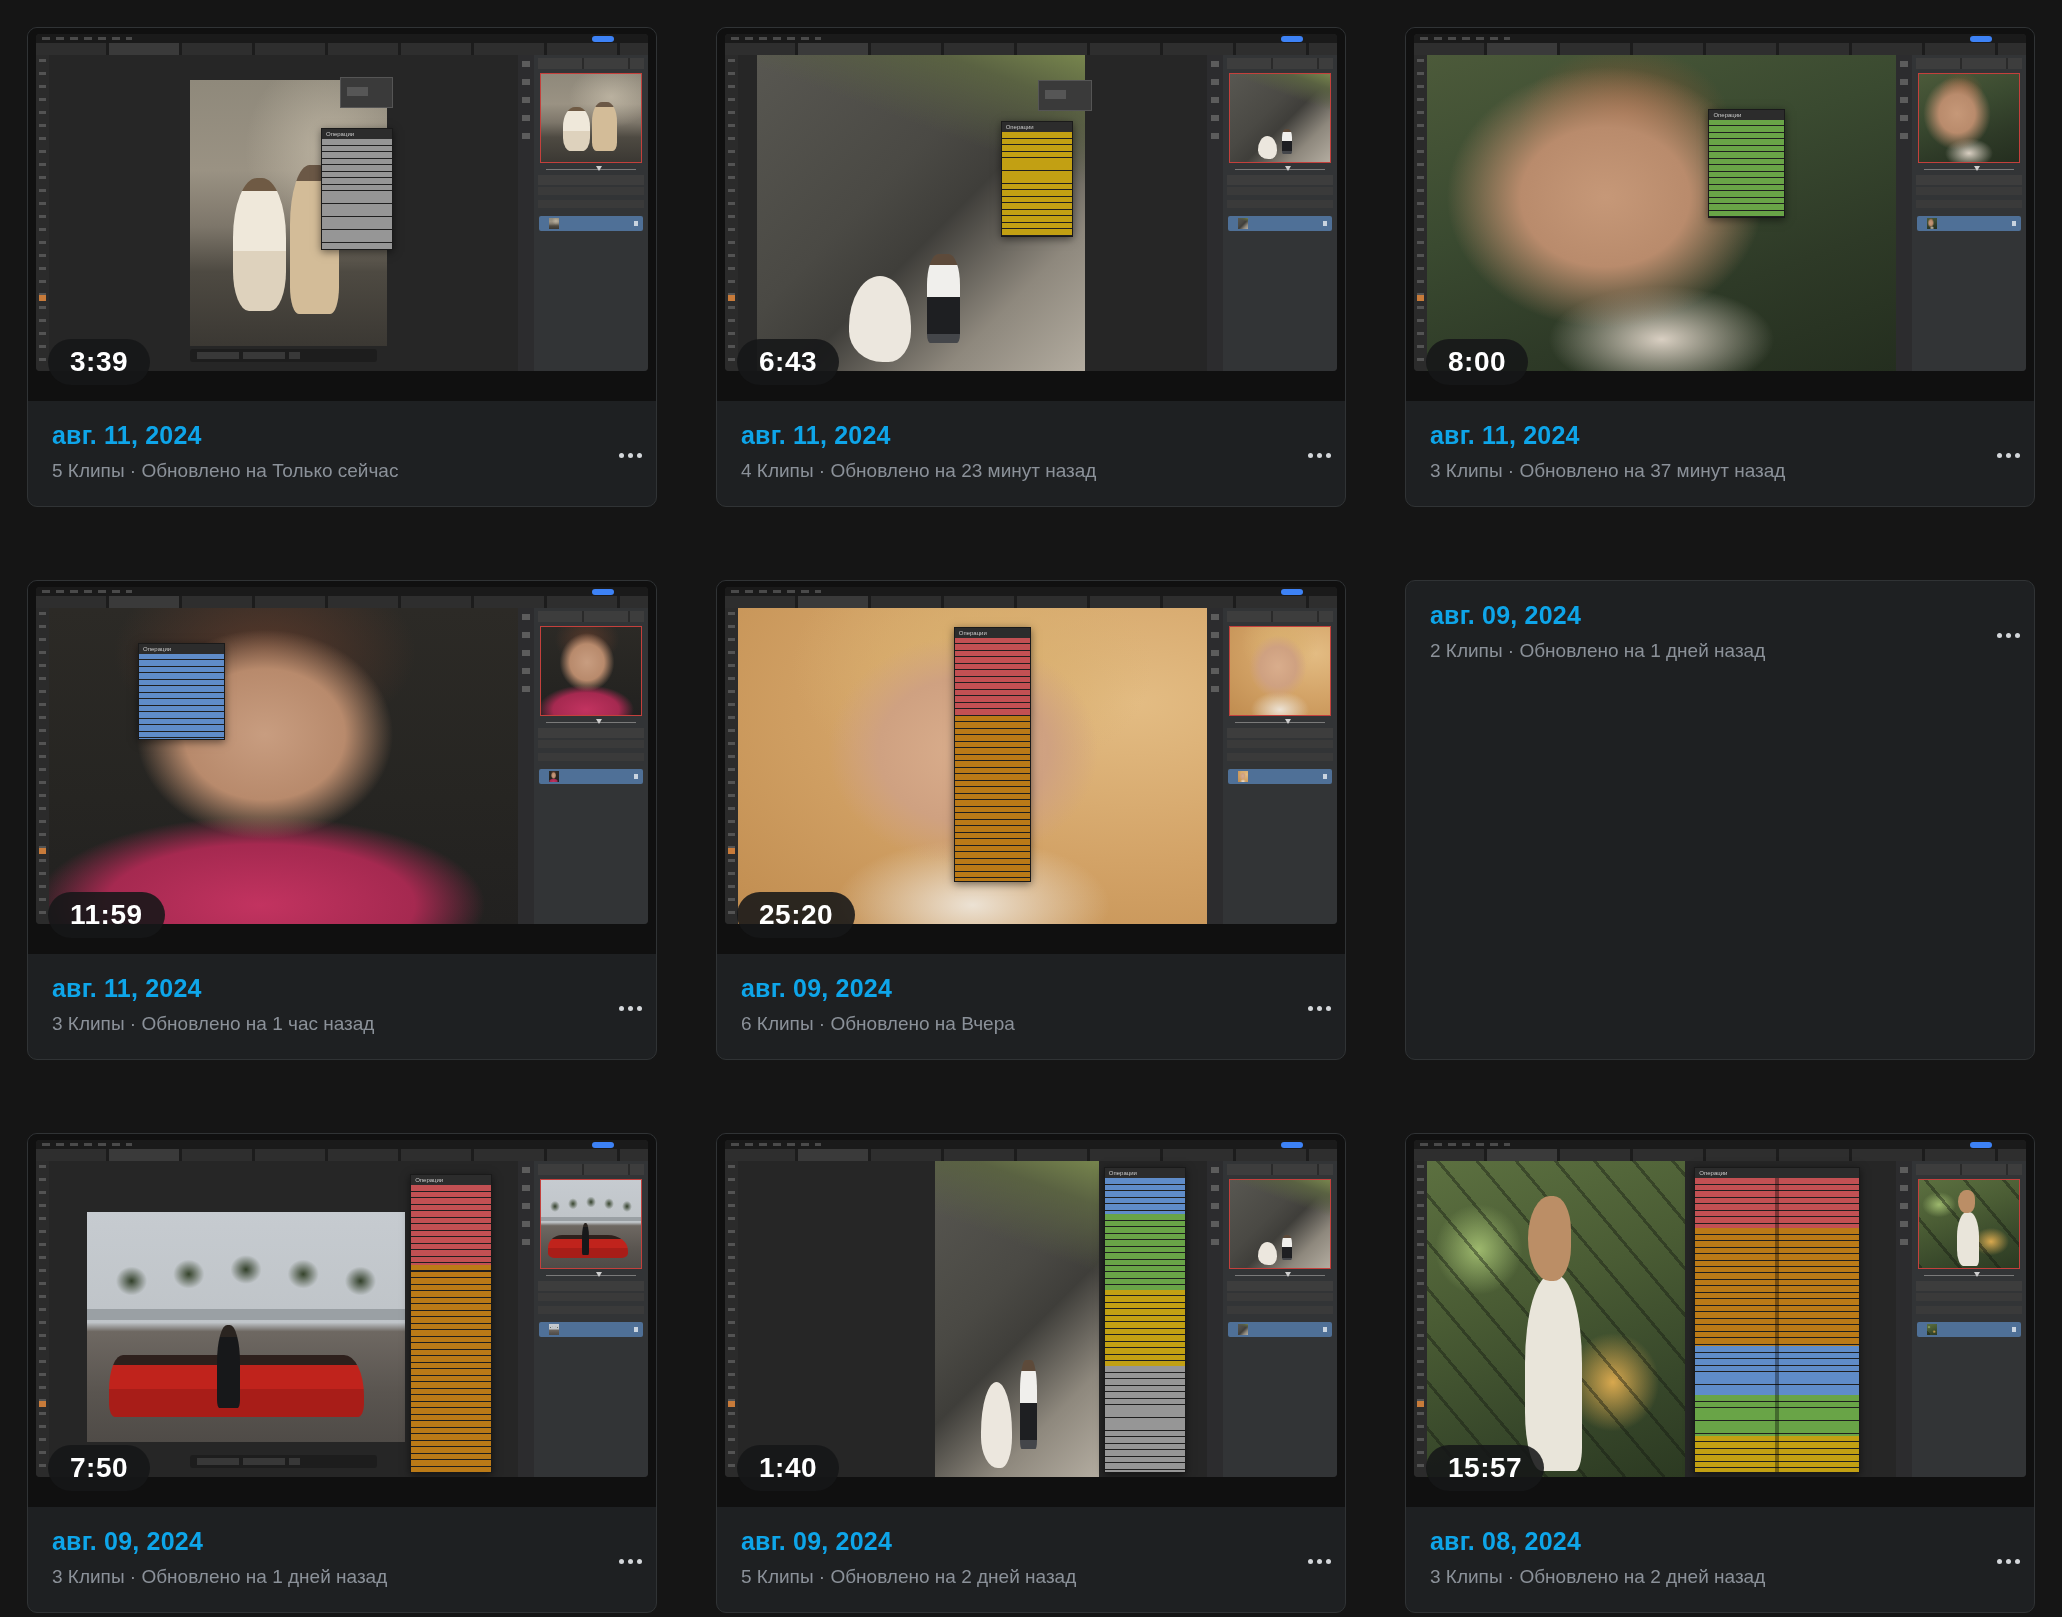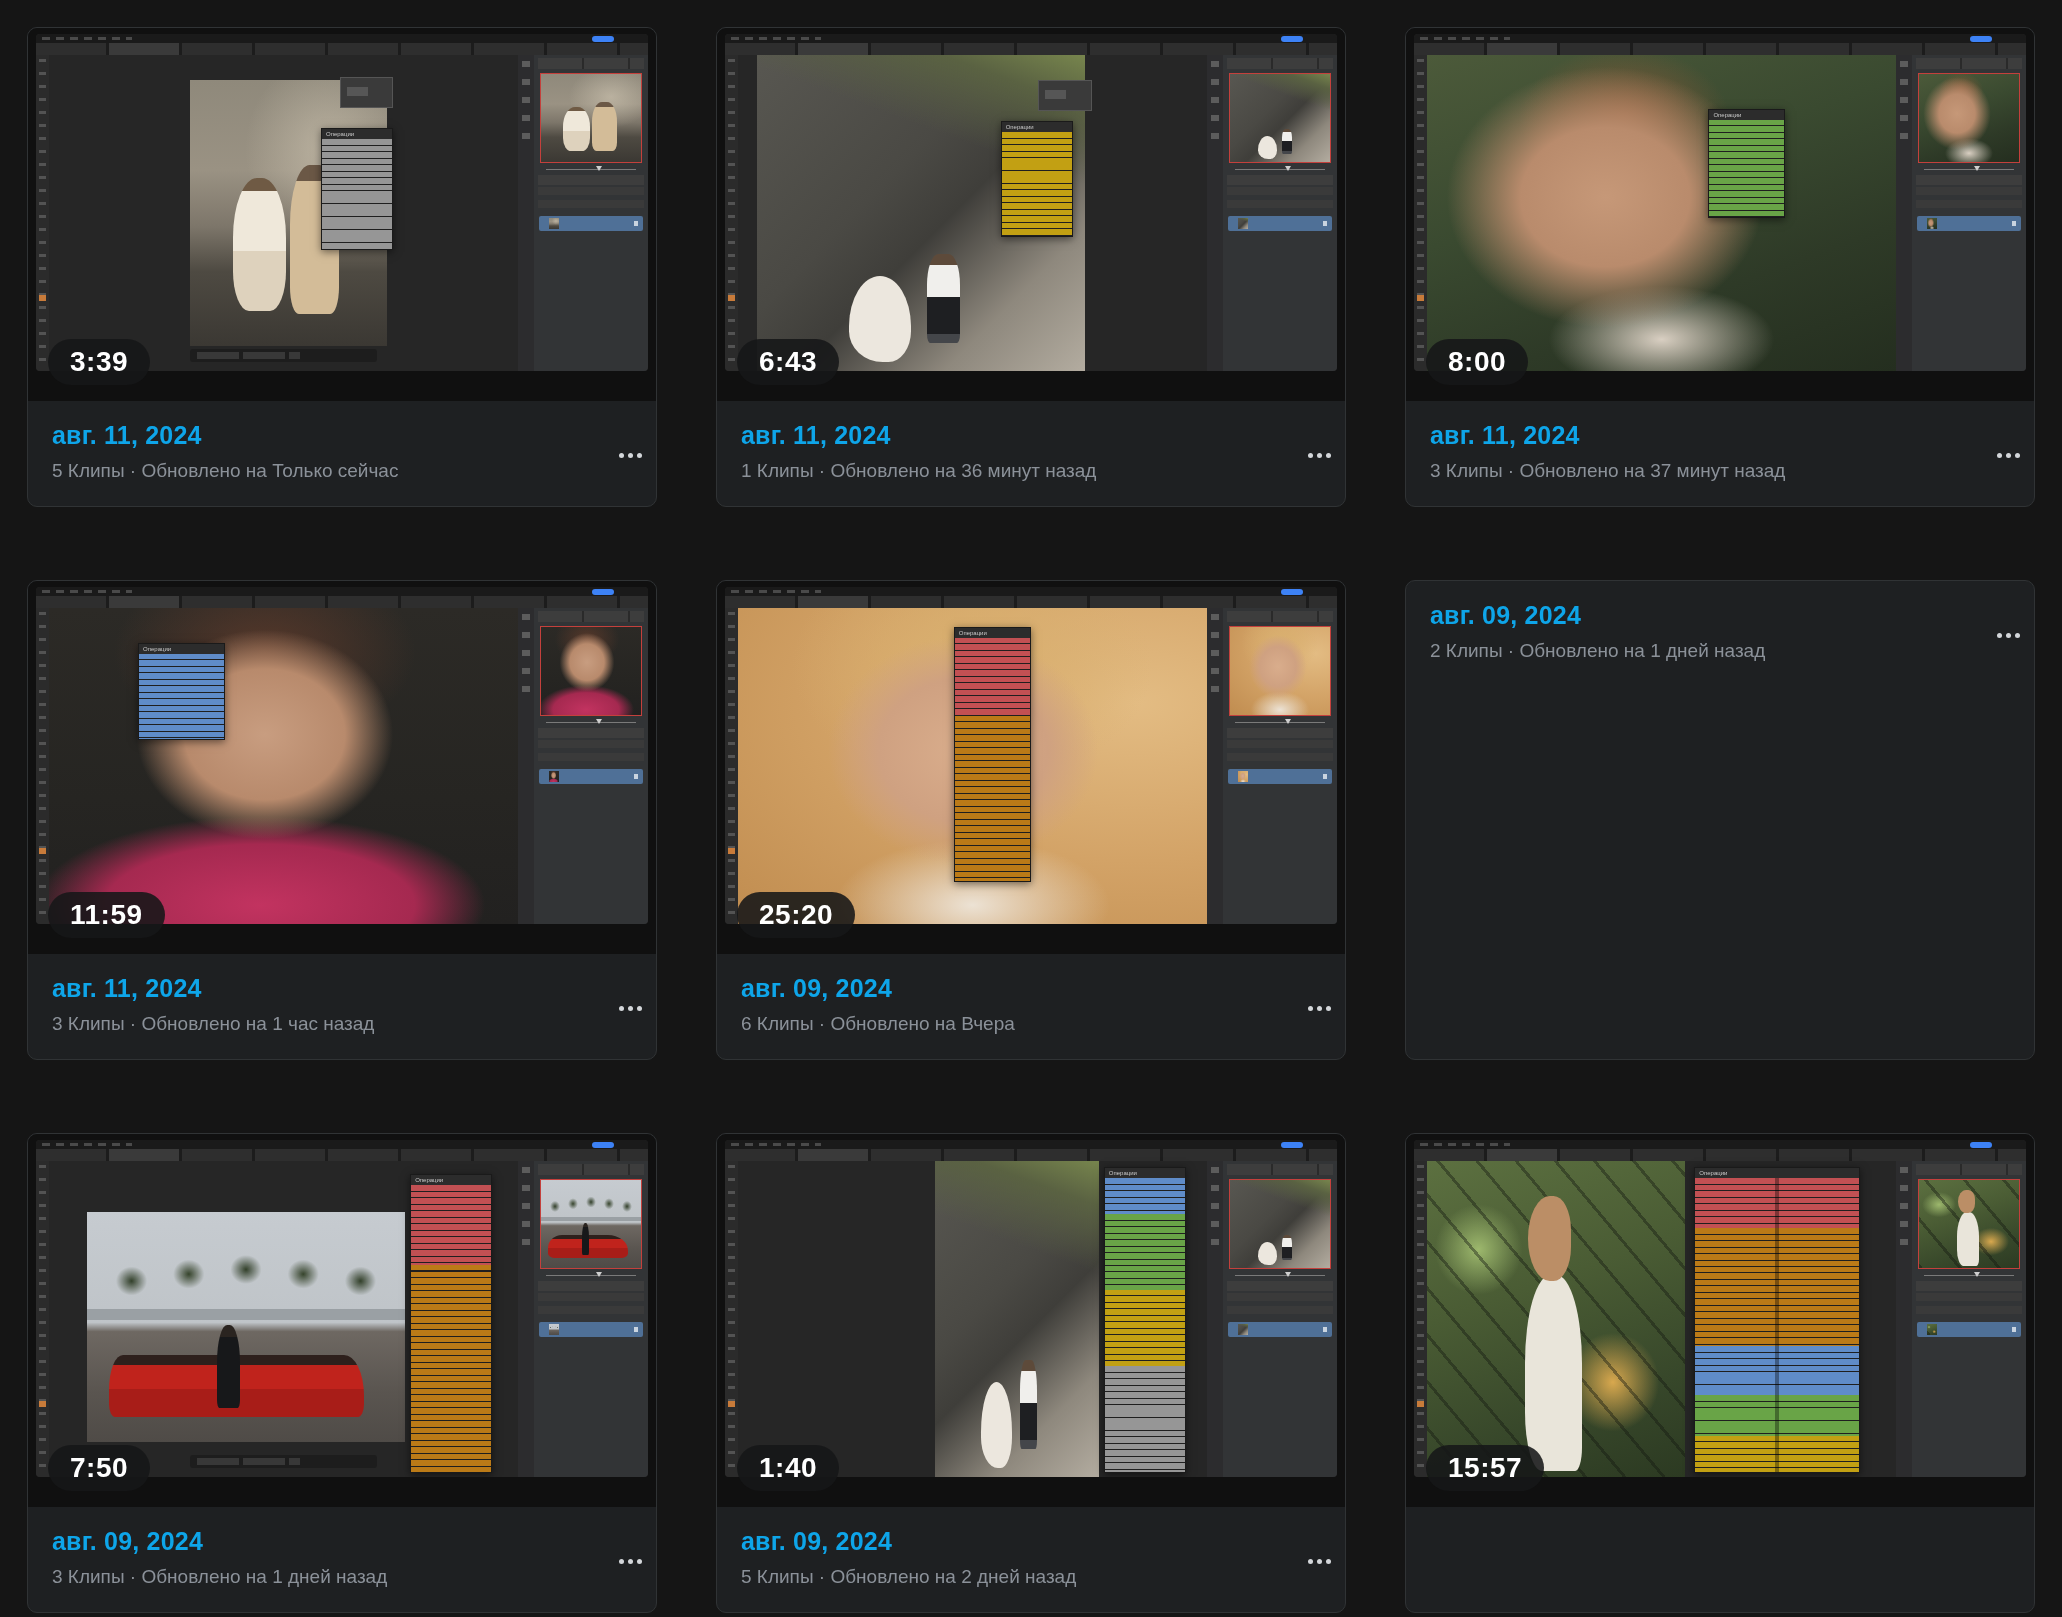--- a/index.html
+++ b/index.html
@@ -227,21 +227,21 @@
             <div class="layer-row">
                 <span class="lthumb art2"></span>
               </div>
           </div>
         </div>
       </div>
       <span class="badge">6:43</span>
     </div>
     <div class="info">
       <h3 class="date">авг. 11, 2024</h3>
-      <p class="meta">1 Клипы · Обновлено на 36 минут назад</p>
+      <p class="meta">4 Клипы · Обновлено на 23 минут назад</p>
       <button class="more">
           <span class="dots"></span>
         </button>
     </div>
   </article>
 
   <article class="card c3">
     <div class="thumb">
       <div class="ps">
         <div class="ps-menubar">
@@ -491,15 +491,22 @@
             <div class="dock-ctrl"></div>
             <div class="dock-fill"></div>
             <div class="layer-row">
                 <span class="lthumb art9"></span>
               </div>
           </div>
         </div>
       </div>
       <span class="badge">15:57</span>
     </div>
+    <div class="info">
+      <h3 class="date">авг. 08, 2024</h3>
+      <p class="meta">3 Клипы · Обновлено на 2 дней назад</p>
+      <button class="more">
+          <span class="dots"></span>
+        </button>
+    </div>
   </article>
 
 </main>
 
 </body></html>

